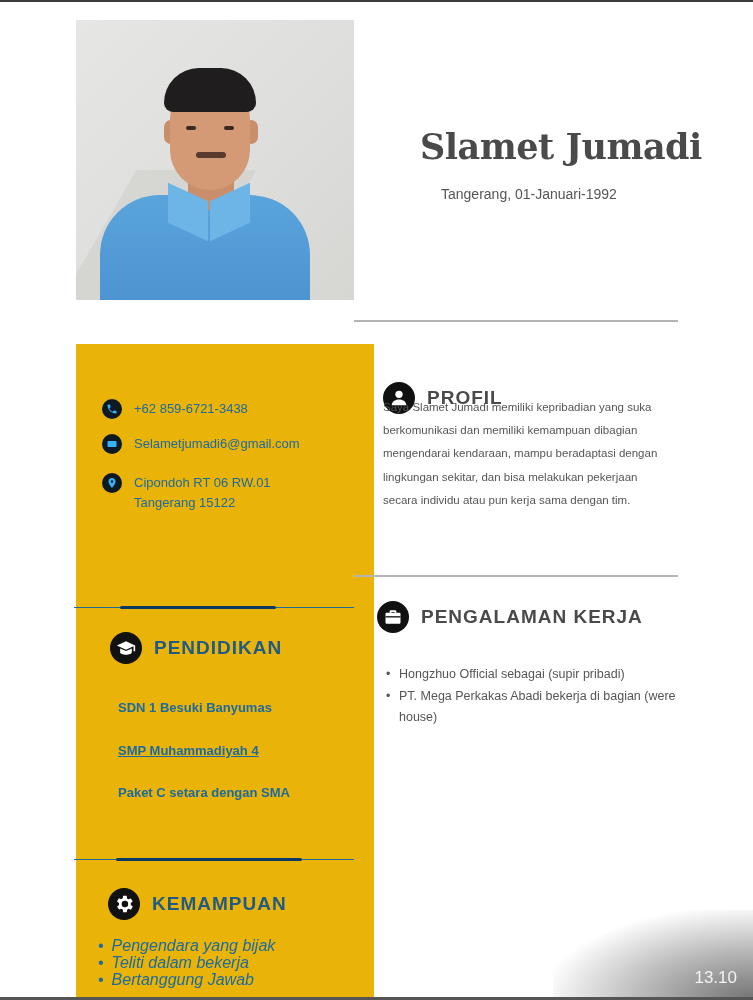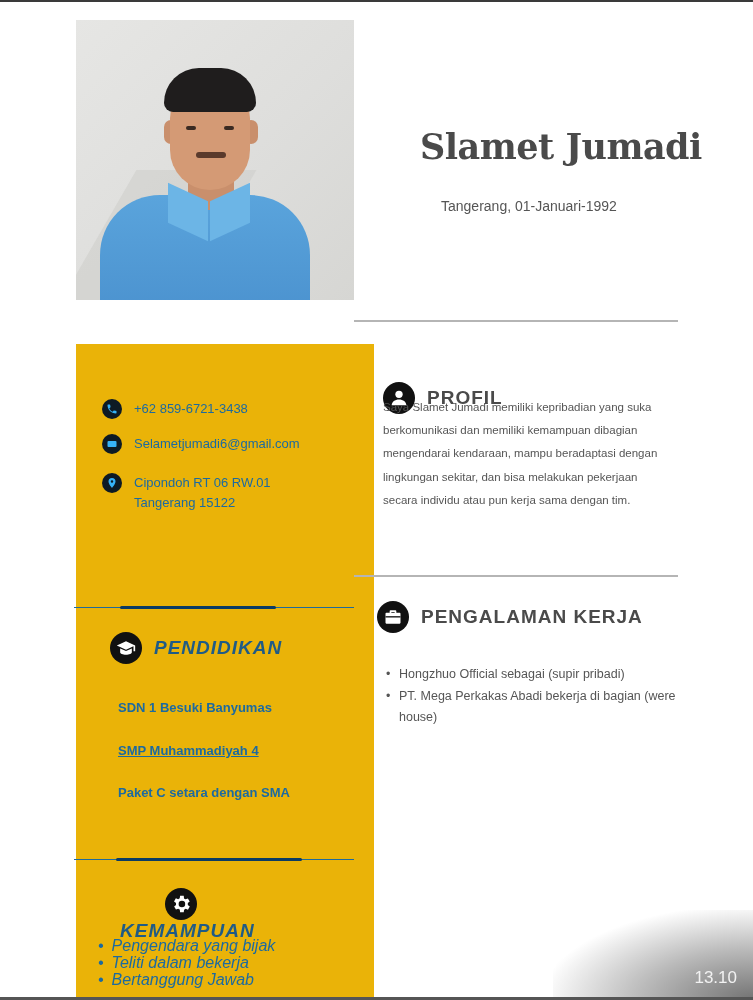--- a/index.html
+++ b/index.html
@@ -58,21 +58,21 @@
   .photo .eye-l { left: 110px; }
   .photo .eye-r { left: 148px; }
 
   
   .name {
     position: absolute; left: 420px; top: 126px;
     font-family: "DejaVu Serif", serif; font-weight: bold;
     font-size: 35px; color: #4a4a4a; letter-spacing: -0.5px;
   }
   .birth {
-    position: absolute; left: 441px; top: 198px;
+    position: absolute; left: 441px; top: 186px;
     font-size: 14px; color: #555;
   }
 
   
   .sidebar {
     position: absolute; left: 76px; top: 312px; width: 298px; height: 663px;
     background: #eab308;
     margin-top: 32px;
   }
   .contact-row { position: absolute; left: 26px; display: flex; align-items: flex-start; }
@@ -90,21 +90,21 @@
     position: absolute; left: 46px; top: -1px; width: 156px; height: 3px; background: #0b3b64; border-radius: 2px;
   }
   .section-head { position: absolute; display: flex; align-items: center; }
   .section-head .circ {
     width: 32px; height: 32px; border-radius: 50%; background: #111;
     display: flex; align-items: center; justify-content: center;
   }
   .section-head .title {
     margin-left: 12px; font-weight: bold; font-size: 19px; letter-spacing: 1px;
   }
-  .sidebar .section-head .title { color: #1f5b86; font-style: italic; }
+  .sidebar .section-head .title { color: #1f5b86; }
   .edu-item {
     position: absolute; left: 42px; font-size: 13px; font-weight: bold; color: #1c6aa0;
   }
   .skill-list {
     position: absolute; left: 22px; top: 593px; margin: 0; padding: 0; list-style: none;
     font-size: 16px; color: #1c6aa0; line-height: 17px; font-style: italic;
   }
   .skill-list li::before { content: "•"; margin-right: 8px; }
 
   
@@ -198,21 +198,21 @@
     <span class="title">PENDIDIKAN</span>
   </div>
   <div class="edu-item" style="top:356px;">SDN 1 Besuki Banyumas</div>
   <div class="edu-item" style="top:399px;text-decoration:underline;">SMP Muhammadiyah 4</div>
   <div class="edu-item" style="top:441px;">Paket C setara dengan SMA</div>
 
   <div class="sidebar-divider" style="top:515px;">
     <div class="thick" style="left:42px; width:186px;"></div>
   </div>
 
-  <div class="section-head" style="left:32px; top:544px;flex-direction:column;">
+  <div class="section-head" style="left:32px; top:544px;">
     <span class="circ">
       <svg width="22" height="22" viewBox="0 0 24 24">
           <path fill="#fff" d="M19.4 13a7.6 7.6 0 0 0 0-2l2.1-1.6-2-3.5-2.5 1a7 7 0 0 0-1.7-1L15 3h-4l-.4 2.7a7 7 0 0 0-1.7 1l-2.5-1-2 3.5L6.6 11a7.6 7.6 0 0 0 0 2l-2.1 1.6 2 3.5 2.5-1a7 7 0 0 0 1.7 1L11 21h4l.4-2.7a7 7 0 0 0 1.7-1l2.5 1 2-3.5L19.4 13z"></path>
           <circle cx="13" cy="12" r="3.6" fill="#111"></circle>
         </svg>
     </span>
     <span class="title">KEMAMPUAN</span>
   </div>
   <ul class="skill-list">
     <li>Pengendara yang bijak</li>

